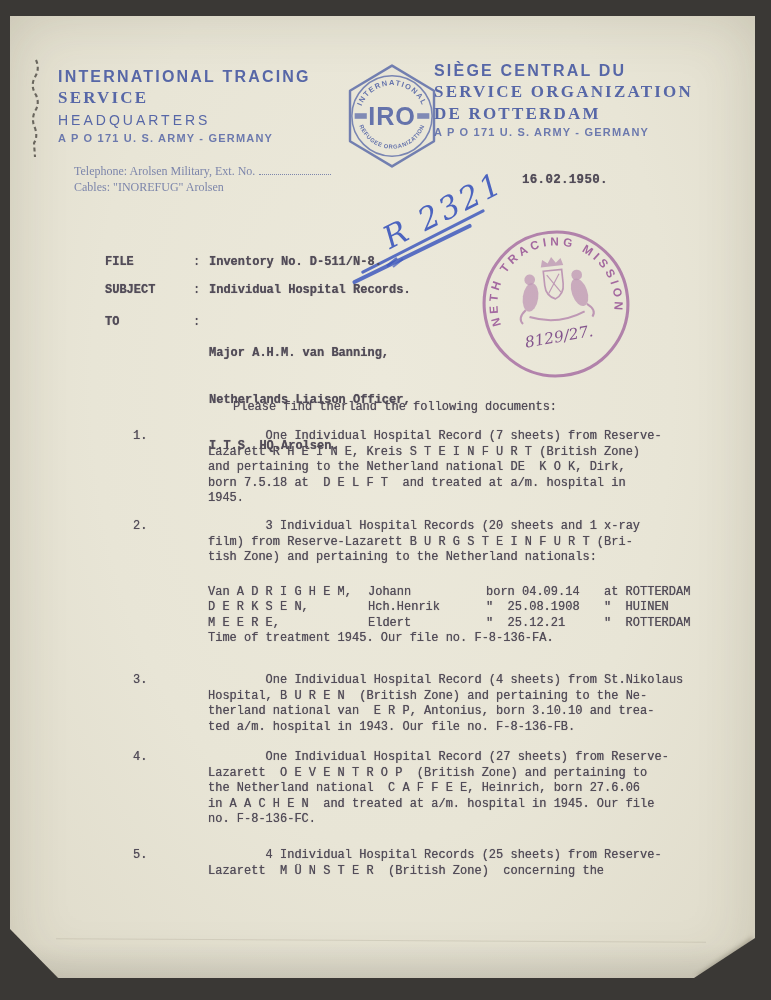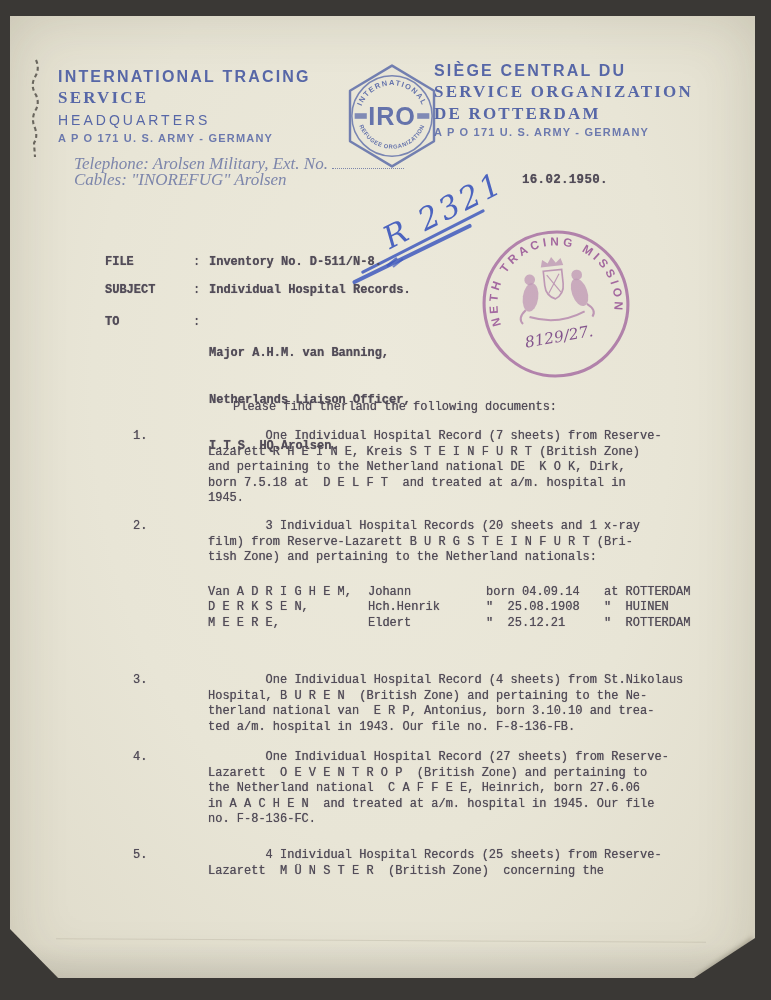--- a/index.html
+++ b/index.html
@@ -20,22 +20,22 @@
   .lh-left{left:48px;top:50px;width:324px;}
   .lh-right{left:424px;top:44px;width:292px;}
   .lh .l1{font-size:16px;font-weight:bold;letter-spacing:2.2px;line-height:21px;}
   .lh .l2{font-size:17px;font-weight:bold;letter-spacing:2.2px;line-height:22px;font-family:Liberation Serif, serif;}
   .lh .l3{font-size:14px;font-weight:normal;letter-spacing:3px;line-height:22px;}
   .lh .l4{font-size:11px;font-weight:bold;letter-spacing:1.2px;line-height:15px;opacity:.85;}
   .seal{position:absolute;left:326px;top:44px;width:112px;height:112px;opacity:.9;}
   .seal-stroke{stroke:var(--letterhead-blue);fill:none;}
   .seal-text{fill:var(--letterhead-blue);font-family:"Liberation Sans",sans-serif;font-weight:bold;}
   
-  .contact{position:absolute;left:64px;top:140px;color:var(--contact-blue);
-           font-family:"Liberation Serif",serif;font-size:17px;line-height:16px;font-style:italic;}
+  .contact{position:absolute;left:64px;top:147px;color:var(--contact-blue);
+           font-family:"Liberation Serif",serif;font-size:12px;line-height:16px;}
   .dotline{display:inline-block;width:72px;border-bottom:1px dotted var(--contact-blue);
            height:9px;margin-left:4px;}
   .tw{font-family:"Liberation Mono","DejaVu Sans Mono",monospace;color:var(--typewriter-ink);
       text-shadow:0 0 .7px rgba(82,76,88,.85);}
   .date{position:absolute;left:512px;top:157px;font-size:12.5px;font-weight:bold;letter-spacing:.3px;}
   
   .registry{position:absolute;left:368px;top:176px;transform:rotate(-27deg);
             color:var(--handwriting-blue);font-family:"DejaVu Serif",serif;font-style:italic;
             font-size:31px;letter-spacing:3px;opacity:.92;}
   .reg-u{position:absolute;background:var(--handwriting-blue);opacity:.85;border-radius:2px;}
@@ -201,20 +201,21 @@
           <span>at ROTTERDAM</span>
           <span>D E R K S E N,</span>
           <span>Hch.Henrik</span>
           <span>"  25.08.1908</span>
           <span>"  HUINEN</span>
           <span>M E E R E,</span>
           <span>Eldert</span>
           <span>"  25.12.21</span>
           <span>"  ROTTERDAM</span>
         </div>
+        <pre class="after-table">Time of treatment 1945. Our file no. F-8-136-FA.</pre>
       </div>
     </div>
 
     <div class="tw item" style="top:657px">
       <span class="item-num">3.</span>
       <pre>        One Individual Hospital Record (4 sheets) from St.Nikolaus
 Hospital, B U R E N  (British Zone) and pertaining to the Ne-
 therland national van  E R P, Antonius, born 3.10.10 and trea-
 ted a/m. hospital in 1943. Our file no. F-8-136-FB.</pre>
     </div>

